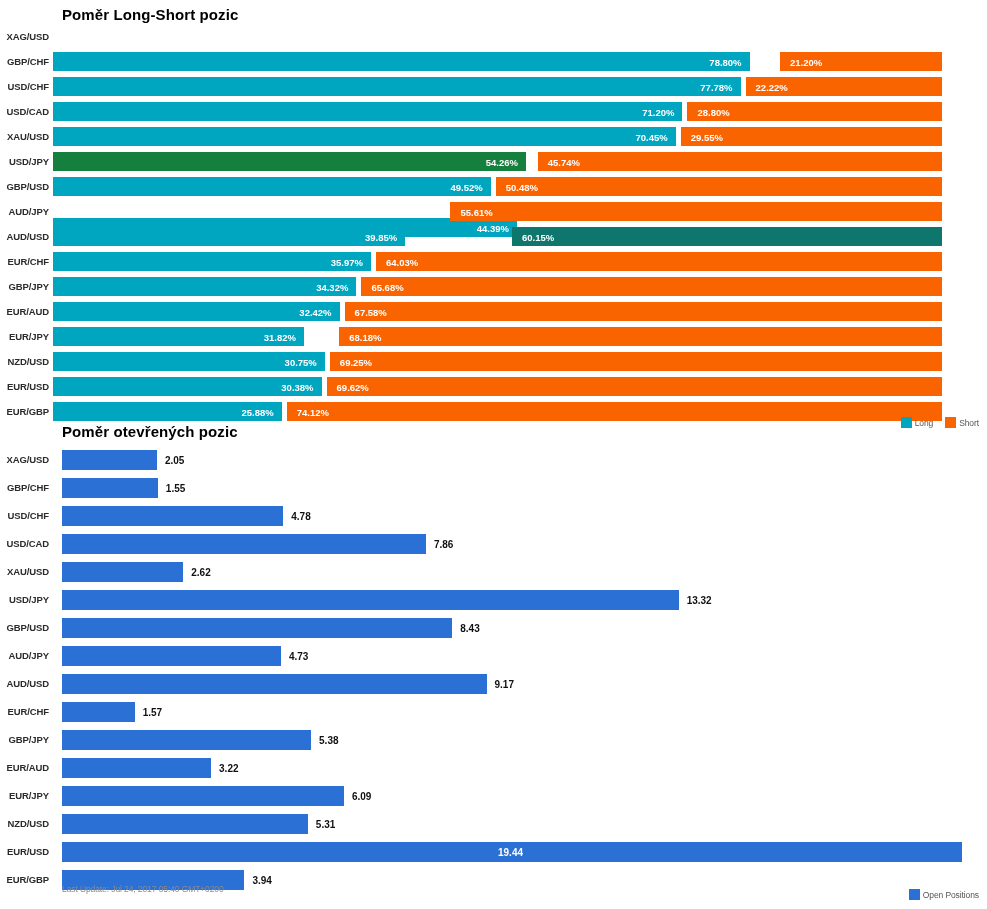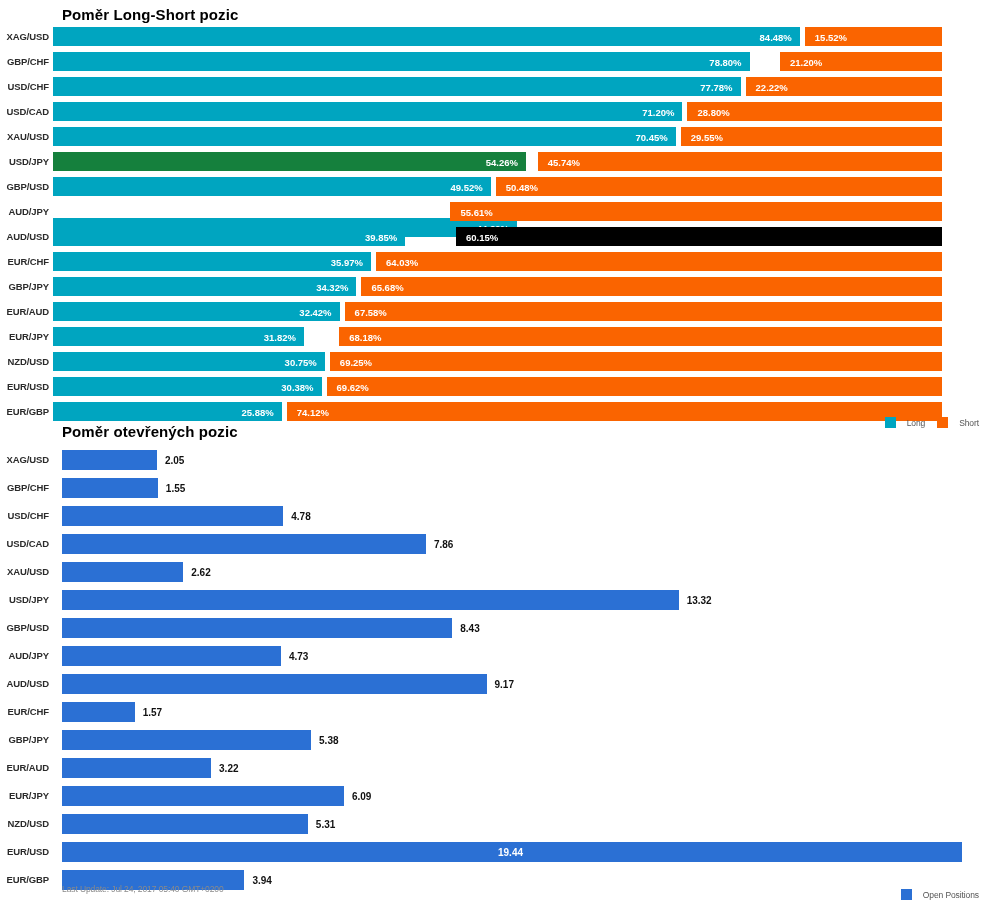--- a/index.html
+++ b/index.html
@@ -99,21 +99,21 @@
 
   
   .legend {
     position:absolute;
     display:flex;
     align-items:center;
     gap:5px;
     font-size:8.5px;
     color:#555;
   }
-  .legend .item { display:flex; align-items:center; gap:11px; margin-left:7px; }
+  .legend .item { display:flex; align-items:center; gap:3px; margin-left:7px; }
   .legend .swatch { width:11px; height:11px; display:inline-block; }
   .legend .lbl { font-size:8.5px; color:#555; letter-spacing:-0.1px; }
 
   #legend1 { right:8px; top:417px; }
   #legend2 { right:8px; top:889px; }
 
   .footnote {
     position:absolute;
     left:62px;
     top:884px;
@@ -125,28 +125,20 @@
 </head>
 <body>
 
 <div class="page">
 
   <div id="chart1">
     <div class="chart-title">Poměr Long-Short pozic</div>
     <div class="rows" id="rows1">
         <div class="row">
           <div class="axis-label">XAG/USD</div>
-          <div class="bar-track">
-            <div class="seg long" style="width: 746.803px; background: rgb(0, 165, 192);">
-              <span class="seg-val">84.48%</span>
-            </div>
-            <div class="seg short" style="width: 137.197px; background: rgb(250, 100, 0);">
-              <span class="seg-val">15.52%</span>
-            </div>
-          </div>
         </div>
         <div class="row">
           <div class="axis-label">GBP/CHF</div>
           <div class="bar-track">
             <div class="seg long" style="width: 696.592px; background: rgb(0, 165, 192);">
               <span class="seg-val">78.80%</span>
             </div>
             <div class="seg short" style="width: 162px; background: rgb(250, 100, 0);">
               <span class="seg-val">21.20%</span>
             </div>
@@ -217,21 +209,21 @@
               <span class="seg-val">55.61%</span>
             </div>
           </div>
         </div>
         <div class="row">
           <div class="axis-label">AUD/USD</div>
           <div class="bar-track">
             <div class="seg long" style="width: 352.274px; background: rgb(0, 165, 192);">
               <span class="seg-val">39.85%</span>
             </div>
-            <div class="seg short" style="width: 486px; background: #000000;">
+            <div class="seg short" style="width: 430px; background: #0f766e;">
               <span class="seg-val">60.15%</span>
             </div>
           </div>
         </div>
         <div class="row">
           <div class="axis-label">EUR/CHF</div>
           <div class="bar-track">
             <div class="seg long" style="width: 317.975px; background: rgb(0, 165, 192);">
               <span class="seg-val">35.97%</span>
             </div>

